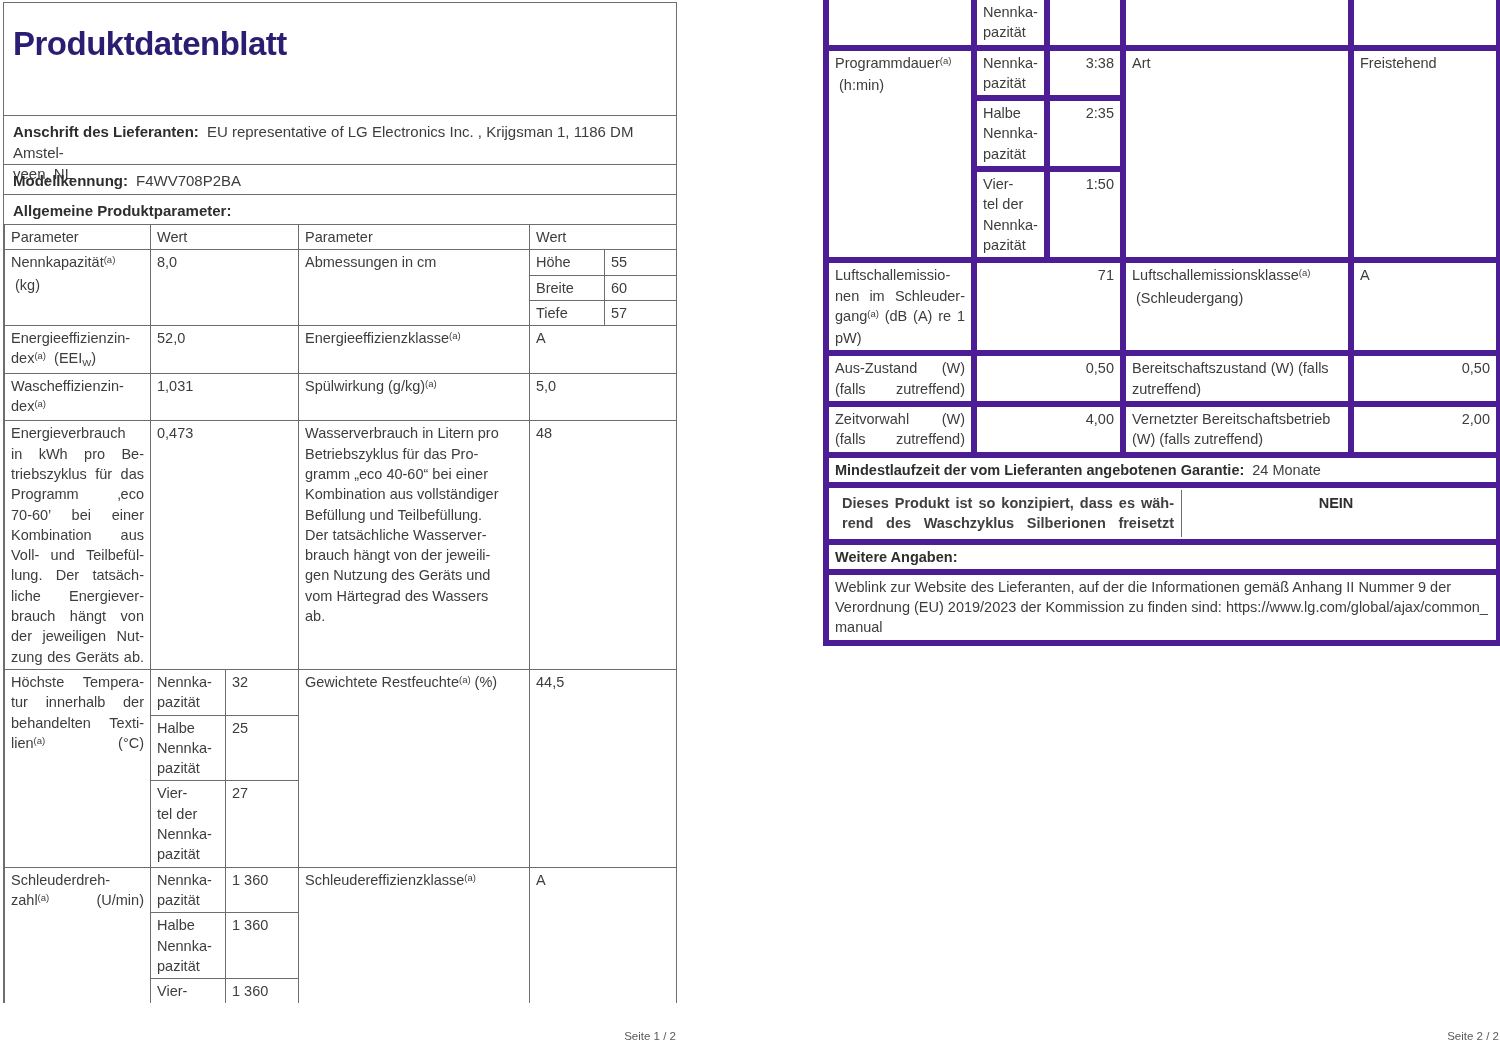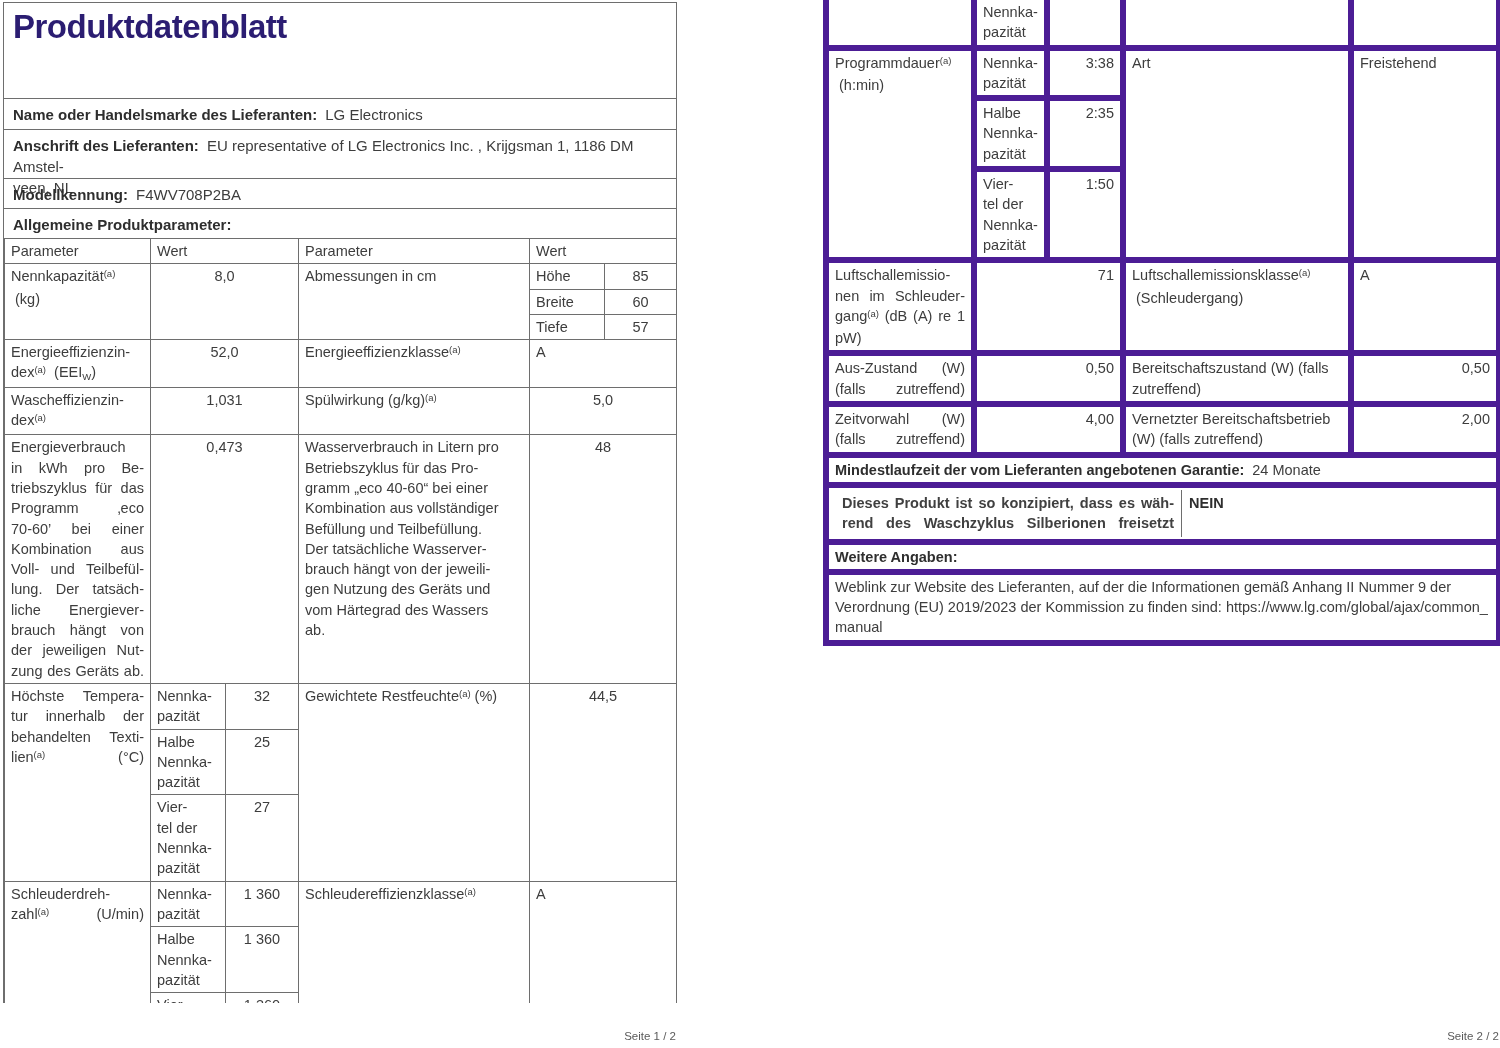--- a/index.html
+++ b/index.html
@@ -6,62 +6,61 @@
   body{
     width:1500px;height:1048px;position:relative;background:#ffffff;
     font-family:"Liberation Sans",sans-serif;color:#3d3d3d;overflow:hidden;
     -webkit-font-smoothing:antialiased;
   }
   .page1{
     position:absolute;left:3px;top:2px;width:672px;height:1000px;
     border:1px solid #6e6e6e;border-bottom:none;overflow:hidden;background:#fff;
     box-sizing:content-box;
   }
-  .p1-header{height:95px;box-sizing:border-box;padding:5px 9px 0 9px;}
+  .p1-header{height:95px;box-sizing:border-box;padding:5px 9px 0 9px;margin-top:17px;}
   .p1-title{font-size:33px;font-weight:bold;color:#2b1d72;letter-spacing:-0.5px;line-height:37px;}
   .p1-reg{font-size:15px;line-height:21px;margin-top:7px;white-space:pre-line;color:#3d3d3d;}
   .sec{border-top:1px solid #6e6e6e;box-sizing:border-box;padding:5px 9px 0 9px;font-size:15px;line-height:21px;}
   .b{font-weight:bold;color:#2e2e2e;}
   .val-gap{margin-left:8px;}
   .pre{white-space:pre-line;}
 
   table.tbl{border-collapse:collapse;table-layout:fixed;width:672px;font-size:14.5px;line-height:20.3px;color:#3d3d3d;}
   table.tbl td{border:1px solid #6e6e6e;vertical-align:top;padding:2px 6px;white-space:pre-line;overflow:hidden;box-sizing:border-box;}
-  td.v{text-align:center;}
+  td.v{text-align:left;}
   td.jl{text-align:justify;text-align-last:justify;}
   .sup{font-size:9.5px;position:relative;top:-4px;}
   .sub{font-size:9.5px;position:relative;top:3px;}
 
   .page2{position:absolute;left:823px;top:0;width:674px;}
   table.tbl2{border-collapse:collapse;table-layout:fixed;width:673px;font-size:14.5px;line-height:20.3px;color:#3d3d3d;}
   table.tbl2 td{border:6px solid #4c1d95;vertical-align:top;padding:2px 6px;white-space:pre-line;box-sizing:border-box;}
   table.tbl2 tr.cut td{border-top:none;}
   table.tbl2 td.v{text-align:right;}
   table.tbl2 td.jl{text-align:justify;text-align-last:justify;}
   td.flat{padding:0;white-space:normal;}
   .split{display:flex;width:100%;height:100%;}
   .split .left{width:347px;box-sizing:border-box;border-right:1px solid #6e6e6e;padding:3px 7px;
     font-weight:bold;color:#404040;white-space:pre-line;text-align:justify;text-align-last:justify;}
-  .split .right{flex:1;padding:3px 7px;font-weight:bold;color:#2e2e2e;}
+  .split .right{flex:1;padding:3px 7px;font-weight:bold;color:#2e2e2e;text-align:center;}
   td.wide{padding:3px 7px;white-space:normal;}
   .url{word-break:break-all;}
   .footnote{font-size:12.5px;color:#474747;margin:8px 0 0 7px;}
   .pagefoot{position:absolute;font-size:11.5px;color:#5a5a5a;text-align:right;}
   .foot1{left:3px;top:1030px;width:673px;}
   .foot2{left:823px;top:1030px;width:676px;}
 </style>
 </head>
 <body>
 
 <div class="page1">
   <div class="p1-header">
     <div class="p1-title">Produktdatenblatt</div>
   </div>
 
-  <div class="sec" style="height:31px;"><span class="b">Name oder Handelsmarke des Lieferanten:</span><span class="val-gap">LG Electronics</span></div>
 
   <div class="sec" style="height:49px;"><span class="b">Anschrift des Lieferanten:</span><span class="val-gap pre">EU representative of LG Electronics Inc. , Krijgsman 1, 1186 DM Amstel-
 veen, NL</span></div>
 
   <div class="sec" style="height:30px;"><span class="b">Modellkennung:</span><span class="val-gap">F4WV708P2BA</span></div>
 
   <div class="sec" style="height:30px;"><span class="b">Allgemeine Produktparameter:</span></div>
 
   <table class="tbl">
     <colgroup>
@@ -79,21 +78,21 @@
       <td>Parameter</td>
       <td colspan="2">Wert</td>
     </tr>
 
     <tr style="height:24px">
       <td rowspan="3"><span>Nennkapazität</span><span class="sup">(a)</span><span>
 &nbsp;(kg)</span></td>
       <td rowspan="3" colspan="2" class="v">8,0</td>
       <td rowspan="3">Abmessungen in cm</td>
       <td>Höhe</td>
-      <td class="v">85</td>
+      <td class="v">55</td>
     </tr>
     <tr style="height:24px">
       <td>Breite</td>
       <td class="v">60</td>
     </tr>
     <tr style="height:24px">
       <td>Tiefe</td>
       <td class="v">57</td>
     </tr>
 

